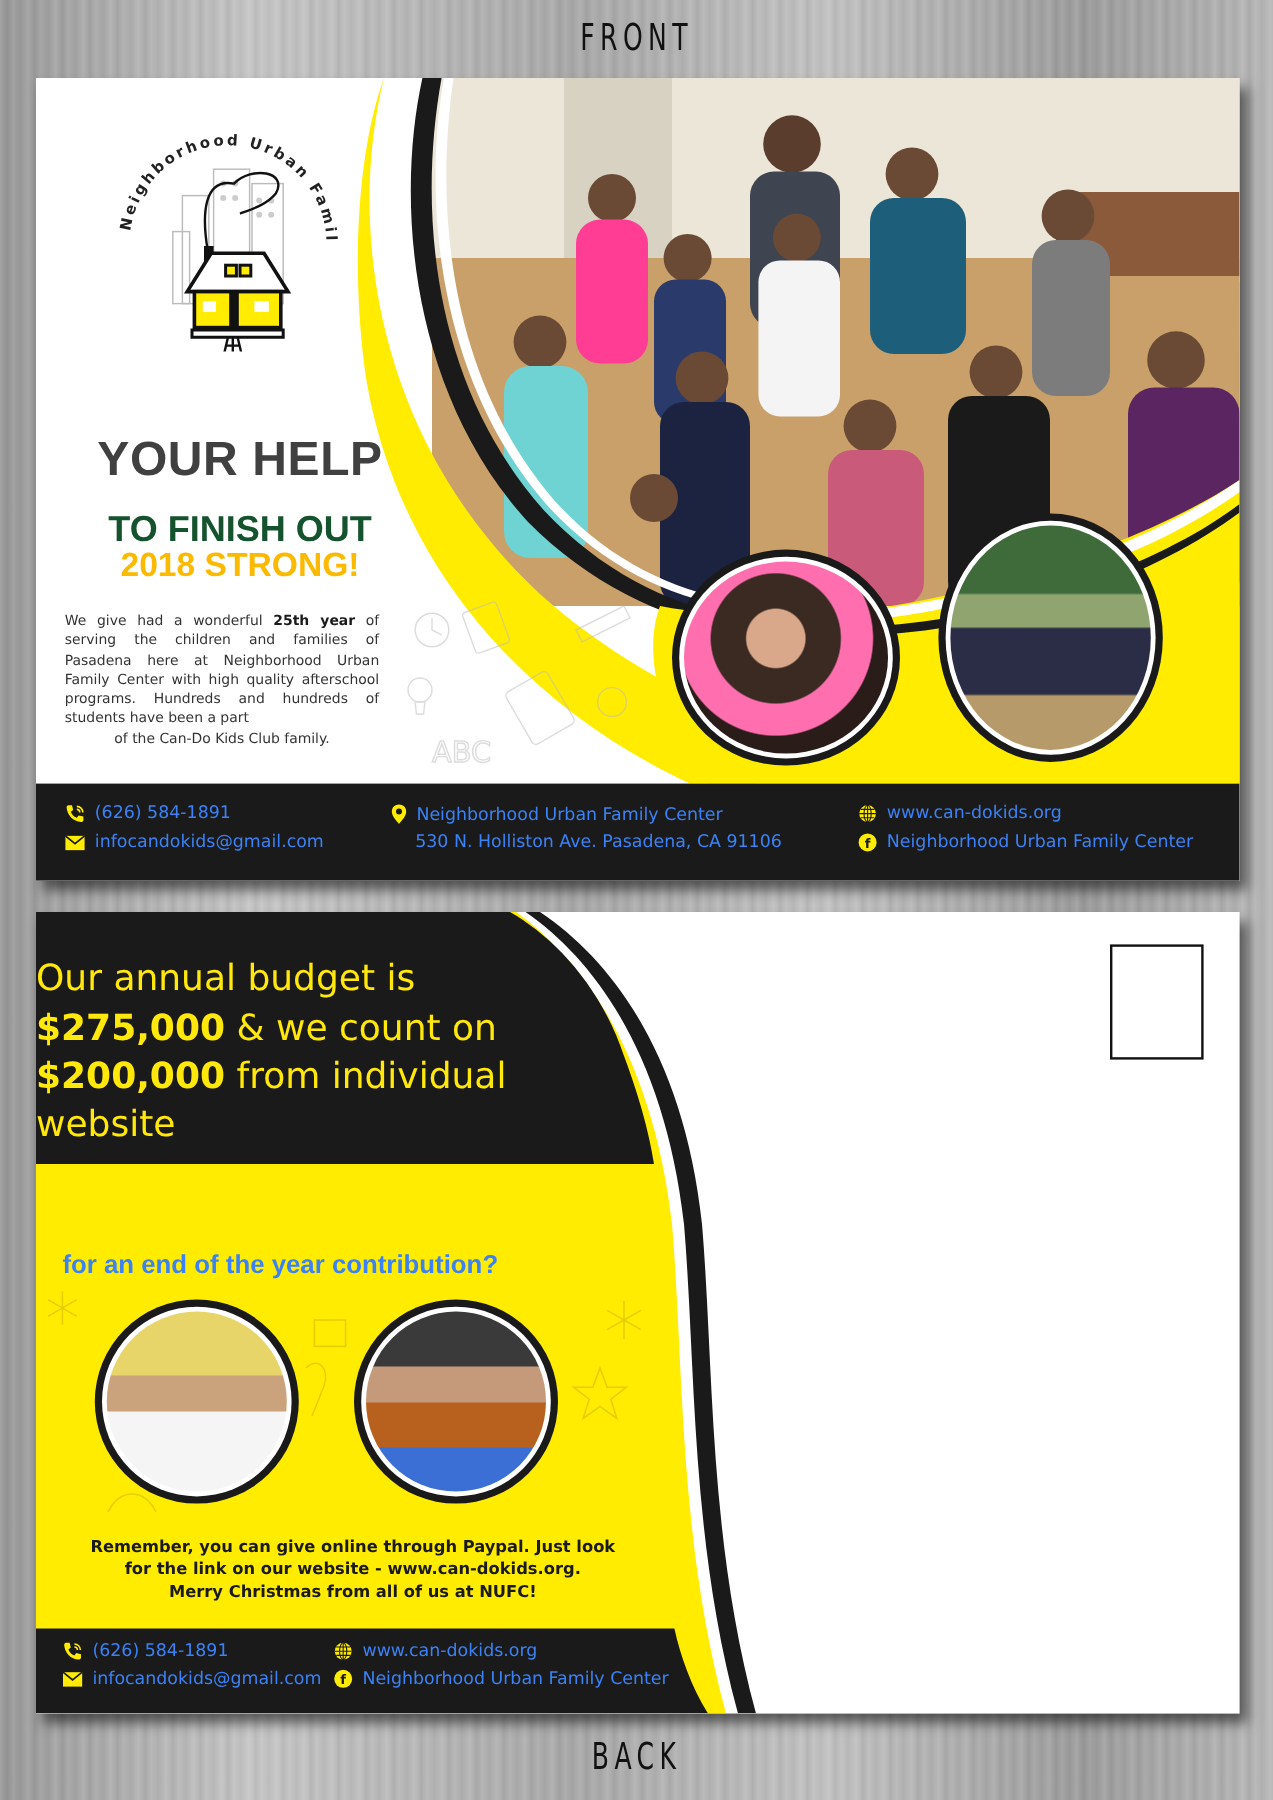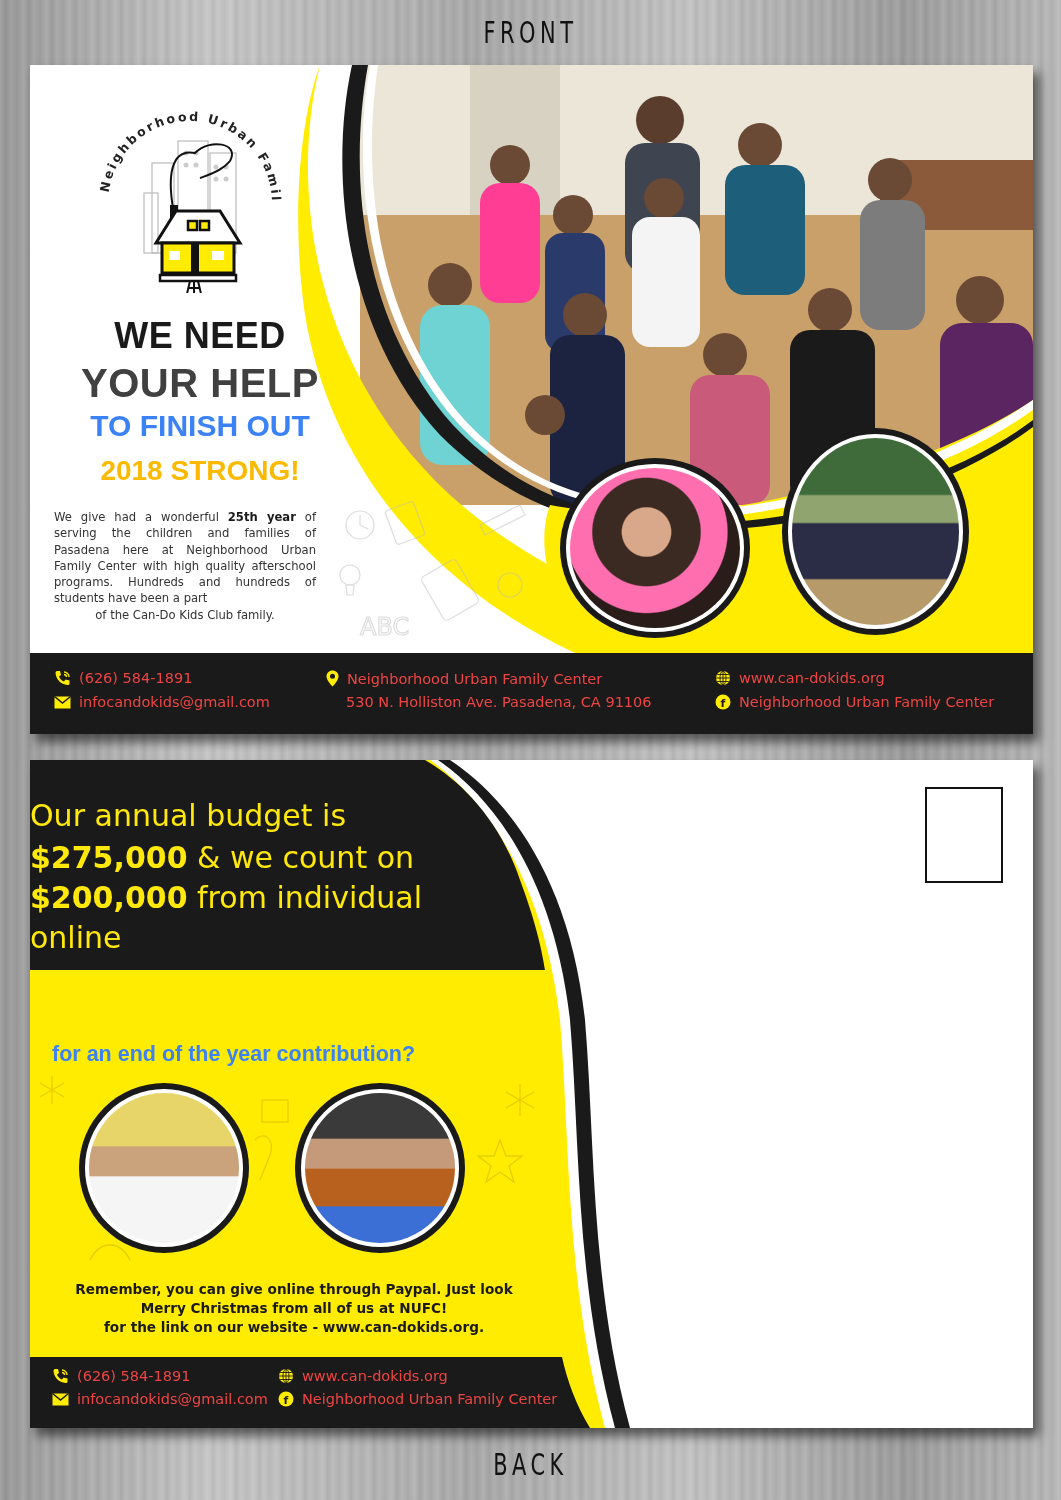--- a/index.html
+++ b/index.html
@@ -44,40 +44,40 @@
     position: absolute; border-radius: 50%;
   }
 
   .logo {
     position: absolute; left: 60px; top: 18px; width: 200px; height: 210px;
   }
 
   .headline { position: absolute; left: 20px; width: 300px; text-align: center; font-weight: bold; }
   .h-we-need { top: 250px; font-size: 36px; color: #1a1a1a; letter-spacing: 0.5px; }
   .h-your-help { top: 296px; font-size: 40px; color: #404040; letter-spacing: 0.5px; }
-  .h-finish { top: 344px; font-size: 30px; color: #3b82f6; }
+  .h-finish { top: 360px; font-size: 30px; color: #14532d; }
   .h-strong { top: 390px; font-size: 28px; color: #fbb900; }
 
   .intro-text {
     position: absolute; left: 24px; top: 444px; width: 262px;
     font-size: 12.6px; line-height: 16.3px; color: #333; text-align: justify;
     font-family: "DejaVu Sans", sans-serif; font-size: 11.6px;
   }
   .intro-text .last { text-align: center; display: block; text-align-last: center; }
   .intro-text b { color: #1a1a1a; }
 
   .doodles { position: absolute; left: 290px; top: 420px; width: 240px; height: 170px; opacity: 0.5; }
 
   .front-footer {
     position: absolute; left: 0; top: 588px; width: 1003px; height: 81px;
     background: #1a1a1a; color: #fff;
   }
   .f-item {
     position: absolute; display: flex; align-items: center; gap: 8px;
-    font-family: "DejaVu Sans", sans-serif; font-size: 14.5px; color: #ef4444; white-space: nowrap;
+    font-family: "DejaVu Sans", sans-serif; font-size: 14.5px; color: #3b82f6; white-space: nowrap;
   }
   .f-item svg { flex: none; }
 
   
   .back { left: 30px; top: 760px; width: 1003px; height: 668px; }
   .back-shape { position: absolute; left: 0; top: 0; width: 640px; height: 668px; }
 
   .b-budget {
     position: absolute; left: 0; top: 34px; width: 430px; 
     font-family: "DejaVu Sans", sans-serif; color: #ffe80a;
@@ -209,21 +209,20 @@
     <rect x="72" y="160" width="72" height="30" fill="#ffec00" stroke="#111" stroke-width="3"></rect>
     <rect x="101" y="160" width="8" height="30" fill="#111"></rect>
     <rect x="79" y="168" width="11" height="9" fill="#fff"></rect>
     <rect x="122" y="168" width="12" height="9" fill="#fff"></rect>
 
     <path d="M70 192 L146 192 L146 198 L70 198 Z" fill="#fff" stroke="#111" stroke-width="2.5"></path>
 
     <path d="M100 198 L96 215 M108 198 L112 215 M104 198 L104 215 M98 205 L110 205" stroke="#111" stroke-width="2"></path>
   </svg>
 
-  <div class="headline h-we-need">WE NEED</div>
   <div class="headline h-your-help">YOUR HELP</div>
   <div class="headline h-finish">TO FINISH OUT</div>
   <div class="headline h-strong">2018 STRONG!</div>
 
   <svg class="doodles" viewBox="0 0 240 170">
     <g fill="none" stroke="#bbb" stroke-width="1.2">
       <circle cx="40" cy="40" r="14"></circle>
         <path d="M40 30 L40 40 L48 44"></path>
       <rect x="70" y="20" width="30" height="36" rx="3" transform="rotate(-20 85 38)"></rect>
       <circle cx="30" cy="90" r="10"></circle>
@@ -312,40 +311,40 @@
       <path d="M60 500 C70 480 90 480 100 500"></path>
     </g>
 
     <path d="M0 597 L532 597 C537 620 546 645 560 668 L0 668 Z" fill="#1a1a1a"></path>
   </svg>
 
   <div class="b-budget">
     <div class="l1">Our annual budget is</div>
     <div class="l2"><b>$275,000</b><span> &amp; we count on</span></div>
     <div class="l2"><b>$200,000</b><span> from individual</span></div>
-    <div class="l2">online</div>
+    <div class="l2">website</div>
   </div>
 
   <div class="b-join-sub">for an end of the year contribution?</div>
 
   <div class="photo-kids" style="left:49px; top:323px; width:170px; height:170px; background:#1a1a1a; padding:6px;">
     <div style="width:100%; height:100%; border-radius:50%; background:#fff; padding:4px;">
       <div style="width:100%; height:100%; border-radius:50%; background: linear-gradient(180deg, #e7d56a 0 35%, #caa27c 36% 55%, #f5f5f5 56% 100%);"></div>
     </div>
   </div>
   <div class="photo-kids" style="left:265px; top:323px; width:170px; height:170px; background:#1a1a1a; padding:6px;">
     <div style="width:100%; height:100%; border-radius:50%; background:#fff; padding:4px;">
       <div style="width:100%; height:100%; border-radius:50%; background: linear-gradient(180deg, #3a3a3a 0 30%, #c49a7a 31% 50%, #b8611e 51% 75%, #3b6fd6 76%);"></div>
     </div>
   </div>
 
   <div class="b-reminder">
     <div>Remember, you can give online through Paypal.  Just look</div>
+    <div>for the link on our website - www.can-dokids.org.</div>
     <div>Merry Christmas from all of us at NUFC!</div>
-    <div>for the link on our website - www.can-dokids.org.</div>
   </div>
 
   <div class="f-item" style="left:22px; top:608px;">
     <svg width="17" height="16" viewBox="0 0 17 16">
       <path d="M3 1 L6 1 L7 5 L5 6.5 C6 9 7.5 10.5 10 11.5 L11.5 9.5 L15.5 10.5 L15.5 13.5 C15.5 14.5 14.5 15 13.5 15 C7 14.5 2 9.5 1.5 3 C1.5 2 2 1 3 1 Z" fill="#ffec00"></path>
       <path d="M10 2 A5 5 0 0 1 15 7 M10 4.5 A2.5 2.5 0 0 1 12.5 7" fill="none" stroke="#ffec00" stroke-width="1.3"></path>
     </svg>
     <span>(626) 584-1891</span>
   </div>
   <div class="f-item" style="left:22px; top:631px;">

